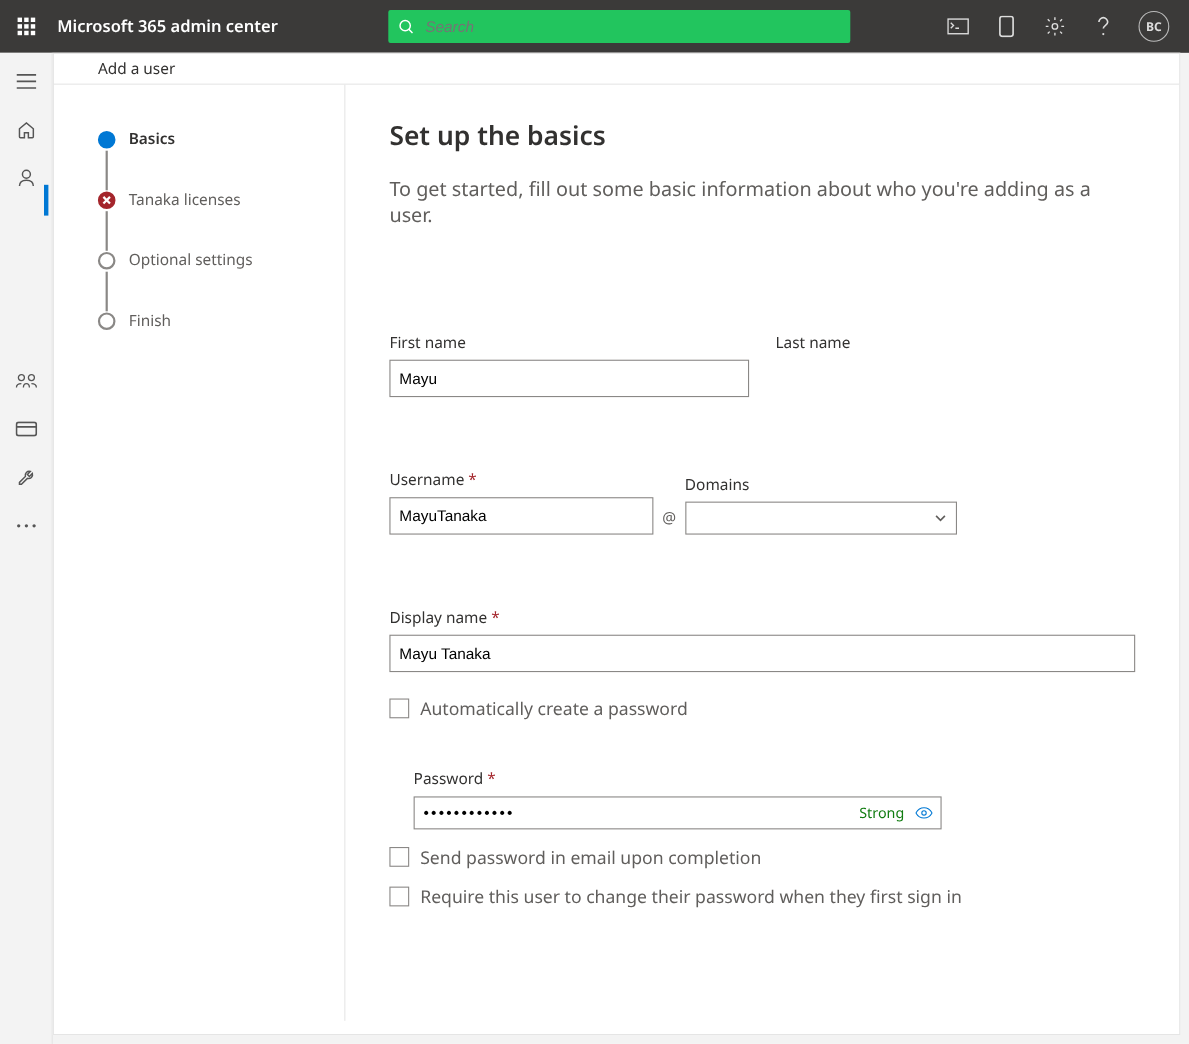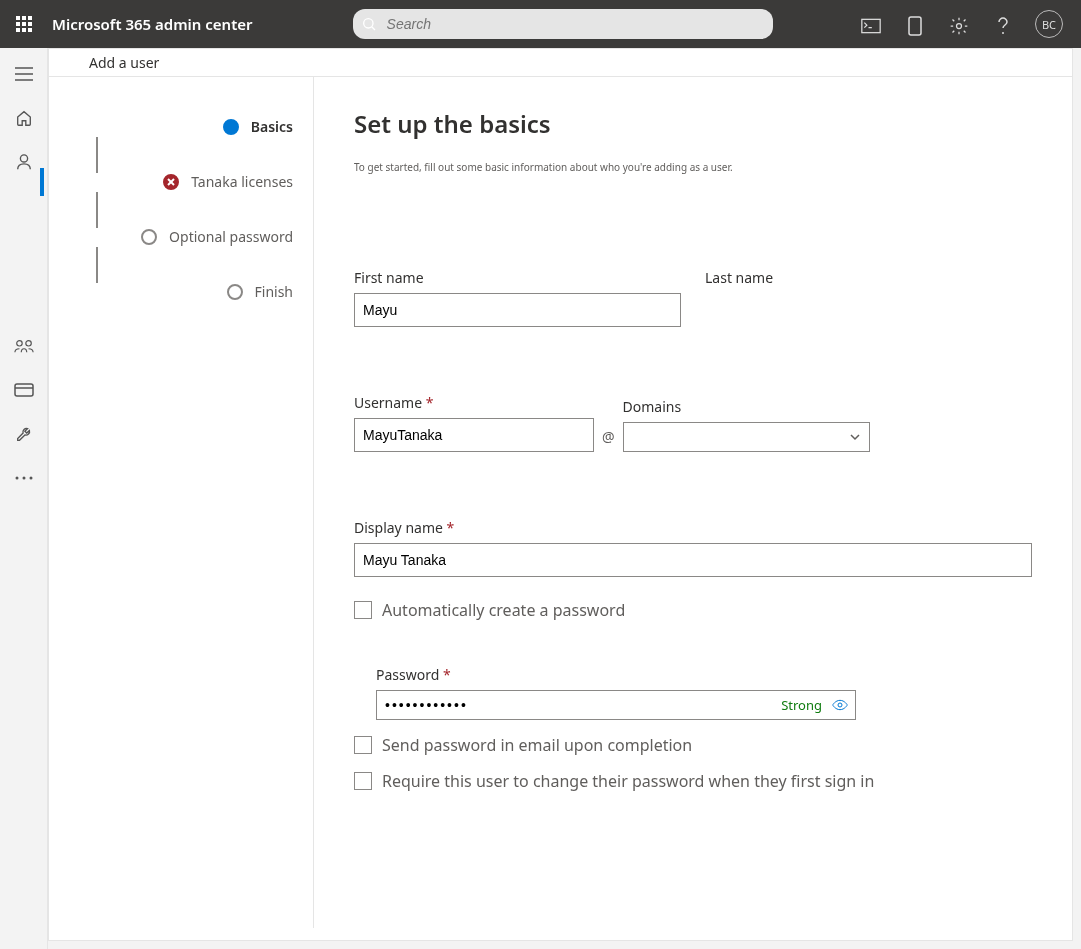--- a/index.html
+++ b/index.html
@@ -6,56 +6,56 @@
   html, body { margin: 0; padding: 0; height: 100%; font-family: "Segoe UI", system-ui, -apple-system, sans-serif; }
   body { width: 1081px; height: 949px; background: #f3f3f3; overflow: hidden; }
 
   
   .topbar { height: 48px; background: #3b3a39; display: flex; align-items: center; padding: 0 10px; color: #fff; }
   .waffle-icon { width: 28px; height: 28px; display: flex; align-items: center; justify-content: center; margin-right: 14px; cursor: pointer; }
   .waffle-grid { width: 16px; height: 16px; display: grid; grid-template-columns: repeat(3,1fr); grid-template-rows: repeat(3,1fr); gap: 2px; }
   .waffle-grid span { background: #fff; }
   .topbar-title { font-size: 15px; font-weight: 600; }
   .search-wrap { margin-left: 100px; width: 420px; }
-  .search-box { display: flex; align-items: center; background: #e5e5e5; height: 30px; border-radius: 12px; padding: 0 8px; }
+  .search-box { display: flex; align-items: center; background: #22c55e; height: 30px; border-radius: 2px; padding: 0 8px; }
   .search-box svg { width: 16px; height: 16px; margin-right: 8px; stroke: #555; }
   .search-input { flex: 1; border: none; background: transparent; outline: none; font-size: 14px; color: #555; font-style: italic; }
-  .topbar-right { margin-left: auto; display: flex; align-items: flex-end; gap: 20px; padding-right: 8px; }
+  .topbar-right { margin-left: auto; display: flex; align-items: center; gap: 20px; padding-right: 8px; font-weight: bold; }
   .topbar-btn { width: 24px; height: 24px; display: flex; align-items: center; justify-content: center; cursor: pointer; color: #ddd; }
   .avatar-circle { width: 28px; height: 28px; border-radius: 50%; border: 1px solid #bbb; display: flex; align-items: center; justify-content: center; font-size: 11px; color: #ddd; }
 
   
   .leftnav { position: absolute; left: 0; top: 48px; width: 48px; bottom: 0; background: #f3f3f3; border-right: 1px solid #e5e5e5; display: flex; flex-direction: column; align-items: center; padding-top: 14px; gap: 20px; }
   .leftnav .nav-btn { width: 24px; height: 24px; display: flex; align-items: center; justify-content: center; color: #555; cursor: pointer; }
   .leftnav .active-ind { position: absolute; left: 40px; top: 120px; width: 4px; height: 28px; background: #0078d4; }
   .leftnav .spacer { height: 120px; }
 
   
   .panel { position: absolute; left: 48px; right: 8px; top: 48px; bottom: 8px; background: #fff; border: 1px solid #e5e5e5; }
   .panel-header { height: 28px; border-bottom: 1px solid #e5e5e5; display: flex; align-items: center; padding-left: 40px; }
   .panel-header-title { font-size: 14px; color: #323130; }
   .panel-body { display: flex; height: calc(100% - 40px); }
   .stepper-col { width: 265px; border-right: 1px solid #e5e5e5; padding: 40px 20px 20px 40px; }
   .form-col { flex: 1; padding: 30px 40px; }
 
   
-  .step { display: flex; align-items: center; gap: 12px; position: relative; justify-content: flex-end; }
+  .step { display: flex; align-items: center; gap: 12px; position: relative; }
   .step + .step { margin-top: 36px; }
   .step::after { content: ""; position: absolute; left: 7px; top: 20px; width: 2px; height: 36px; background: #8a8886; }
   .step:last-child::after { display: none; }
   .step-dot { width: 16px; height: 16px; border-radius: 50%; border: 2px solid #8a8886; background: #fff; box-sizing: border-box; display: flex; align-items: center; justify-content: center; }
   .step.current .step-dot { background: #0078d4; border-color: #0078d4; }
   .step.error .step-dot { background: #a4262c; border-color: #a4262c; }
   .step.error .step-dot svg { width: 10px; height: 10px; stroke: #fff; stroke-width: 2; }
   .step-label { font-size: 14px; color: #605e5c; }
   .step.current .step-label { font-weight: 600; color: #323130; }
 
   
   .form-title { font-size: 24px; font-weight: 600; color: #323130; margin-bottom: 20px; }
-  .form-desc { font-size: 10px; color: #605e5c; margin-bottom: 50px; }
+  .form-desc { font-size: 18px; color: #605e5c; margin-bottom: 50px; }
   .row { display: flex; gap: 24px; margin-bottom: 22px; }
   .field { flex: 1; }
   .field-full { width: 516px; }
   .field-label { font-size: 14px; color: #323130; margin-bottom: 6px; display: block; margin-top: 44px; }
   .req { color: #a4262c; }
   .text-input { width: 100%; height: 30px; border: 1px solid #8a8886; padding: 16px 8px; font-size: 14px; outline: none; }
   .username-row { display: flex; align-items: flex-end; gap: 8px; }
   .username-row .field { flex: 0 0 240px; }
   .username-row .at { font-size: 14px; color: #605e5c; padding-bottom: 6px; }
   .username-row .domain-field { flex: 1; }
@@ -191,21 +191,21 @@
         <div class="step-dot">
           <svg viewBox="0 0 10 10">
               <line x1="2" y1="2" x2="8" y2="8"></line>
               <line x1="8" y1="2" x2="2" y2="8"></line>
             </svg>
         </div>
         <span class="step-label">Tanaka licenses</span>
       </div>
       <div class="step">
         <div class="step-dot"></div>
-        <span class="step-label">Optional password</span>
+        <span class="step-label">Optional settings</span>
       </div>
       <div class="step">
         <div class="step-dot"></div>
         <span class="step-label">Finish</span>
       </div>
     </div>
 
     <div class="form-col">
       <div class="form-title">Set up the basics</div>
       <div class="form-desc">To get started, fill out some basic information about who you're adding as a user.</div>

